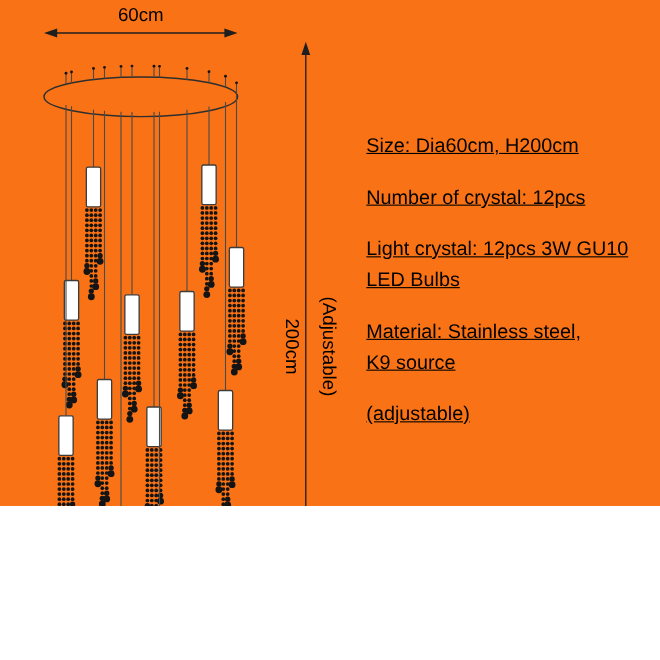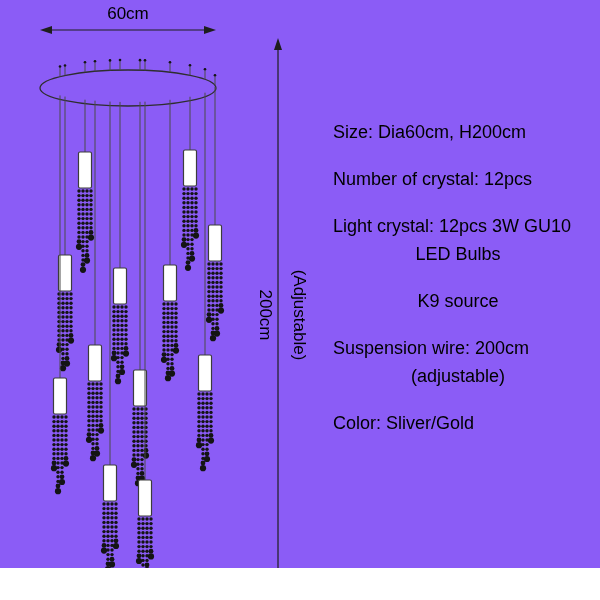--- a/index.html
+++ b/index.html
@@ -3,37 +3,37 @@
 <meta charset="utf-8">
 <style>
   * { box-sizing: border-box; }
   html, body { margin: 0; padding: 0; }
   body {
     width: 600px; height: 600px;
     background: #ffffff;
     font-family: "Liberation Sans", sans-serif;
     color: #000;
   }
-  .sheet { position: relative; width: 600px; height: 568px; background: #8b5cf6; overflow: hidden; }
+  .sheet { position: relative; width: 600px; height: 460px; background: #f97316; overflow: hidden; }
   .diagram-svg { position: absolute; left: 0; top: 0; }
 
   
   .wire { stroke: #4a4a4a; stroke-width: 1; }
   .outline { stroke: #2e2e2e; fill: none; stroke-width: 1.3; }
   .cyl { fill: #ffffff; stroke: #3c3c3c; stroke-width: 1.2; }
   .bead { fill: #141414; }
   .dim-line { stroke: #1e1e1e; stroke-width: 1.2; }
   .dim-arrow { fill: #1e1e1e; }
   .dim-text { font-family: "Liberation Sans", sans-serif; font-size: 17px; fill: #000; }
 
   
   .specs { position: absolute; left: 333px; top: 118px; width: 260px; }
-  .spec-item { margin-bottom: 19px; }
+  .spec-item { margin-bottom: 19px; text-decoration: underline; }
   .spec-line1, .spec-line2 { font-size: 18px; line-height: 28px; white-space: nowrap; }
-  .spec-line2 { text-align: center; padding-right: 10px; }
+  .spec-line2 { text-align: left; padding-right: 10px; }
 </style>
 </head>
 <body>
 
 <div class="sheet">
 
   <svg class="diagram-svg" width="320" height="600" viewBox="0 0 320 600">
 
     <g>
       <line class="dim-line" x1="48" y1="30" x2="208" y2="30"></line>
@@ -794,24 +794,21 @@
         <div class="spec-line1">Size: Dia60cm, H200cm</div>
       </div>
       <div class="spec-item">
         <div class="spec-line1">Number of crystal: 12pcs</div>
       </div>
       <div class="spec-item">
         <div class="spec-line1">Light crystal: 12pcs 3W GU10</div>
         <div class="spec-line2">LED Bulbs</div>
       </div>
       <div class="spec-item">
+        <div class="spec-line1">Material: Stainless steel,</div>
         <div class="spec-line2">K9 source</div>
       </div>
       <div class="spec-item">
-        <div class="spec-line1">Suspension wire: 200cm</div>
         <div class="spec-line2">(adjustable)</div>
       </div>
-      <div class="spec-item">
-        <div class="spec-line1">Color: Sliver/Gold</div>
-      </div>
     </div>
 
 </div>
 
 </body></html>

